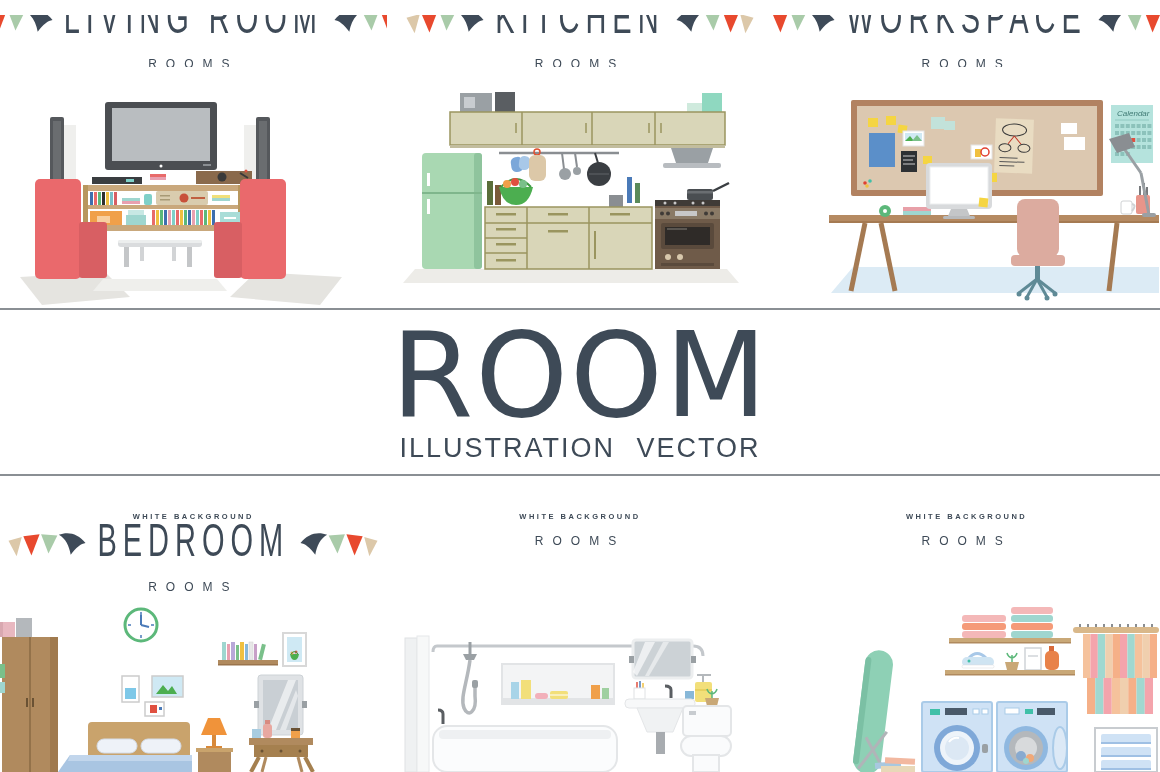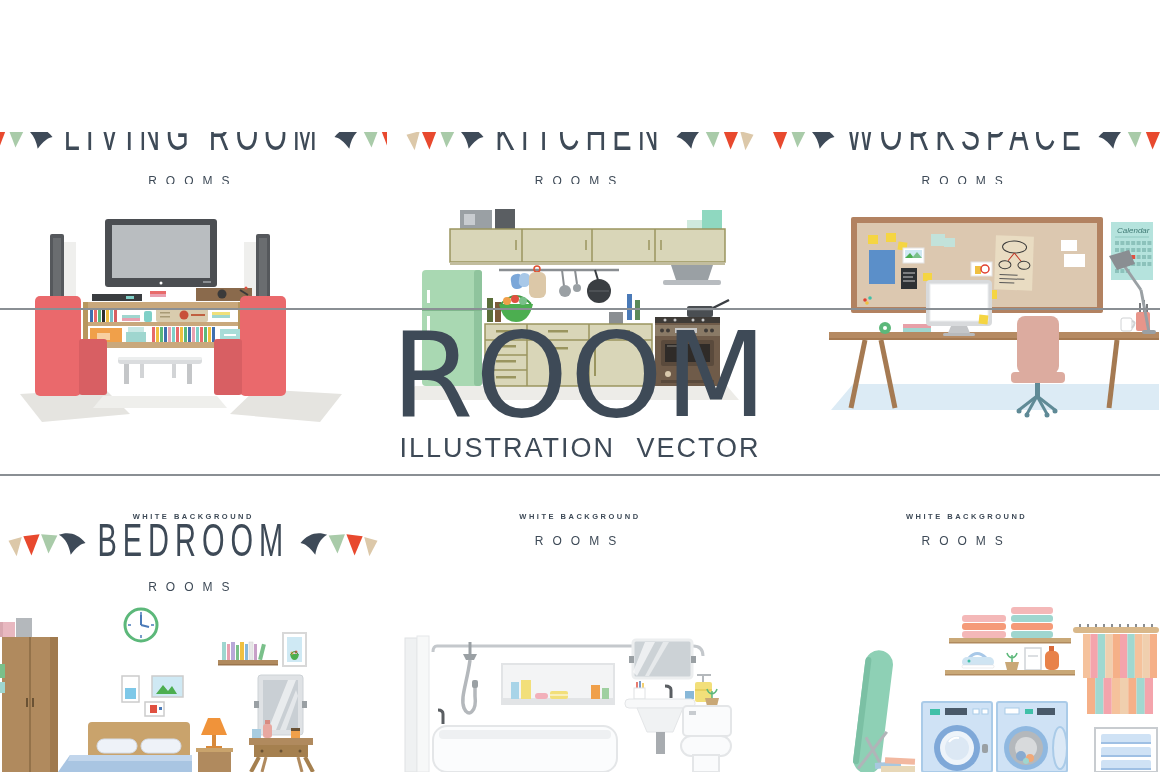--- a/index.html
+++ b/index.html
@@ -1,19 +1,19 @@
 <!DOCTYPE html>
 <html><head>
 <meta charset="utf-8">
 <style>
   html,body{margin:0;padding:0;background:#ffffff;}
   body{width:1160px;height:772px;position:relative;overflow:hidden;
        font-family:"Liberation Sans",sans-serif;color:#3e4a57;}
   .row{position:absolute;left:0;width:1160px;display:flex;}
-  .row-top{top:8px;height:300px;align-items:center;}
+  .row-top{top:15px;height:300px;}
   .row-bottom{top:498px;height:274px;}
   .panel{width:386.66px;position:relative;}
   .panel-header{text-align:center;}
   .panel-header.clipped{height:52px;overflow:hidden;}
   .panel-header.clipped .header-inner{margin-top:-17px;}
   .title-row{display:flex;align-items:flex-end;justify-content:center;gap:10px;height:46px;}
   .room-title{display:inline-block;font-size:29px;font-weight:400;letter-spacing:6px;
               transform:scaleY(1.6);transform-origin:center bottom;white-space:nowrap;color:#3e4a57;}
   .rooms-label{display:block;font-size:12px;letter-spacing:9px;margin-top:13px;color:#3e4a57;}
   .overline{display:block;font-size:7.5px;font-weight:bold;letter-spacing:2.5px;padding-top:14px;color:#3e4a57;}

